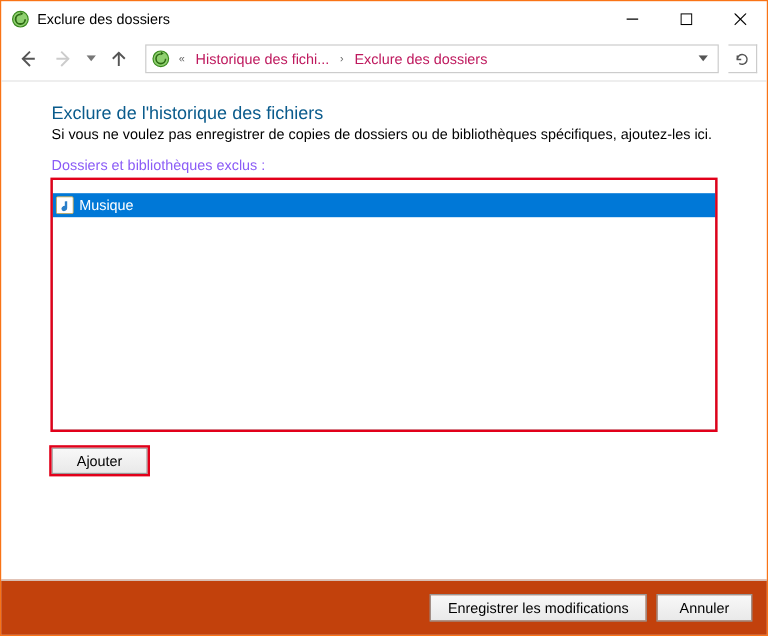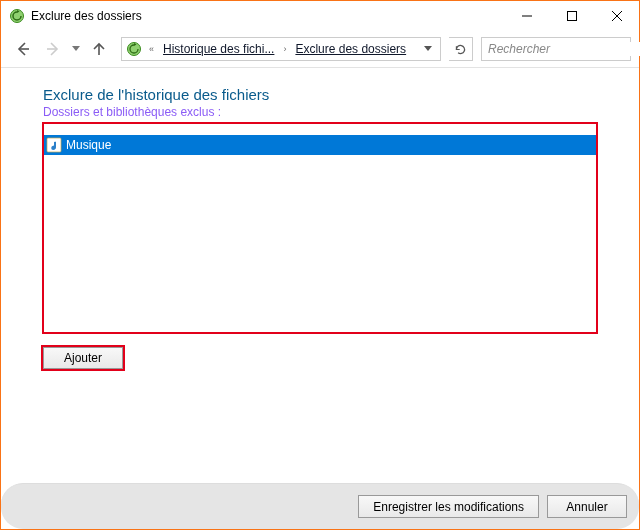--- a/index.html
+++ b/index.html
@@ -11,21 +11,21 @@
   .titlebar .app-icon { width: 16px; height: 16px; margin-right: 6px; }
   .titlebar .title { flex: 1; font-size: 12px; color: #000; }
   .titlebar .winbtn { width: 45px; height: 30px; display: flex; align-items: center; justify-content: center; color: #000; }
 
   
   .navbar { height: 36px; display: flex; align-items: center; padding: 0 8px; gap: 2px; }
   .navbtn { width: 28px; height: 28px; display: flex; align-items: center; justify-content: center; color: #555; }
   .navbtn.disabled { color: #bbb; }
   .addr { flex: 1; height: 24px; border: 1px solid #ccc; display: flex; align-items: center; padding: 0 4px; gap: 4px; margin: 0 6px; background:#fff; }
   .addr .small-icon { width:16px; height:16px; }
-  .addr .crumb { color: #0f172a; padding: 0 2px; white-space: nowrap; text-decoration: underline; }
+  .addr .crumb { color: #be185d; padding: 0 2px; white-space: nowrap; }
   .addr .sep { color: #666; font-size: 9px; padding: 0 3px; }
   .addr .spacer { flex: 1; }
   .addr .drop { color:#555; font-size:9px; padding:0 4px; }
   .refresh { width:24px; height:24px; border:1px solid #ccc; border-left:none; display:flex; align-items:center; justify-content:center; color:#555; }
   .searchwrap { width: 150px; height: 24px; border: 1px solid #ccc; display:flex; align-items:center; margin-left:6px; }
   .searchwrap input { flex:1; border:none; outline:none; padding: 0 6px; font-size:12px; color:#333; }
   .searchwrap input::placeholder { color:#888; font-style: italic; }
 
   .thinline { height:1px; background:#e3e3e3; }
 
@@ -36,21 +36,21 @@
   .label { color:#8b5cf6; font-size:12px; margin-bottom:4px; }
   .listbox { border:1px solid #888; height:210px; background:#fff; outline:2px solid #e2001a; outline-offset:-1px; padding-top:11px;}
   .list-item { height:20px; display:flex; align-items:center; gap:4px; padding:0 2px; background:#0078d7; color:#fff; }
   .list-item .micon { width:16px; height:16px; }
 
   .btnrow { margin-top:14px; display:flex; gap:28px; }
   .wbtn { min-width:80px; height:22px; padding:0 12px; border:1px solid #999; background:linear-gradient(#f8f8f8,#e9e9e9); font-size:12px; display:flex; align-items:center; justify-content:center; }
   .wbtn.highlight { outline:2px solid #e2001a; outline-offset:0px; }
 
   
-  .footer { height:46px; border-top:1px solid #ddd; background:#e5e5e5; display:flex; align-items:center; justify-content:flex-end; padding:0 12px; gap:8px;border-radius:22px; }
+  .footer { height:46px; border-top:1px solid #ddd; background:#c2410c; display:flex; align-items:center; justify-content:flex-end; padding:0 12px; gap:8px; }
   .footer .wbtn { height:23px; }
   .footer .wbtn.wide { padding:0 14px; }
 
   svg { display:block; }
 </style>
 </head>
 <body>
 
 <div class="window">
 
@@ -125,30 +125,27 @@
           </svg>
       </span>
     </div>
     <div class="refresh">
       <svg width="13" height="13" viewBox="0 0 16 16">
           <path d="M3 8 A5 5 0 1 1 5 12" fill="none" stroke="#555" stroke-width="1.5"></path>
           <path d="M3 4 L3 8 L7 8" fill="none" stroke="#555" stroke-width="1.5"></path>
         </svg>
     </div>
 
-    <div class="searchwrap">
-      <input type="text" placeholder="Rechercher" style="">
-
-    </div>
   </div>
 
   <div class="thinline"></div>
 
   <div class="content">
     <div class="heading">Exclure de l'historique des fichiers</div>
+    <div class="desc">Si vous ne voulez pas enregistrer de copies de dossiers ou de bibliothèques spécifiques, ajoutez-les ici.</div>
     <div class="label">Dossiers et bibliothèques exclus :</div>
 
     <div class="listbox">
       <div class="list-item">
         <span class="micon">
           <svg viewBox="0 0 16 16" width="16" height="16">
             <rect x="1" y="1" width="14" height="14" rx="1" fill="#fff"></rect>
             <rect x="1" y="1" width="14" height="14" rx="1" fill="none" stroke="#c9a74d" stroke-width="0.7"></rect>
             <path d="M10 3 L10 10.5 A2 2 0 1 1 8 8.5 L8 5 L10 4.5 Z" fill="#2b7fc9"></path>
             <circle cx="7.2" cy="11" r="2" fill="#2b7fc9"></circle>

